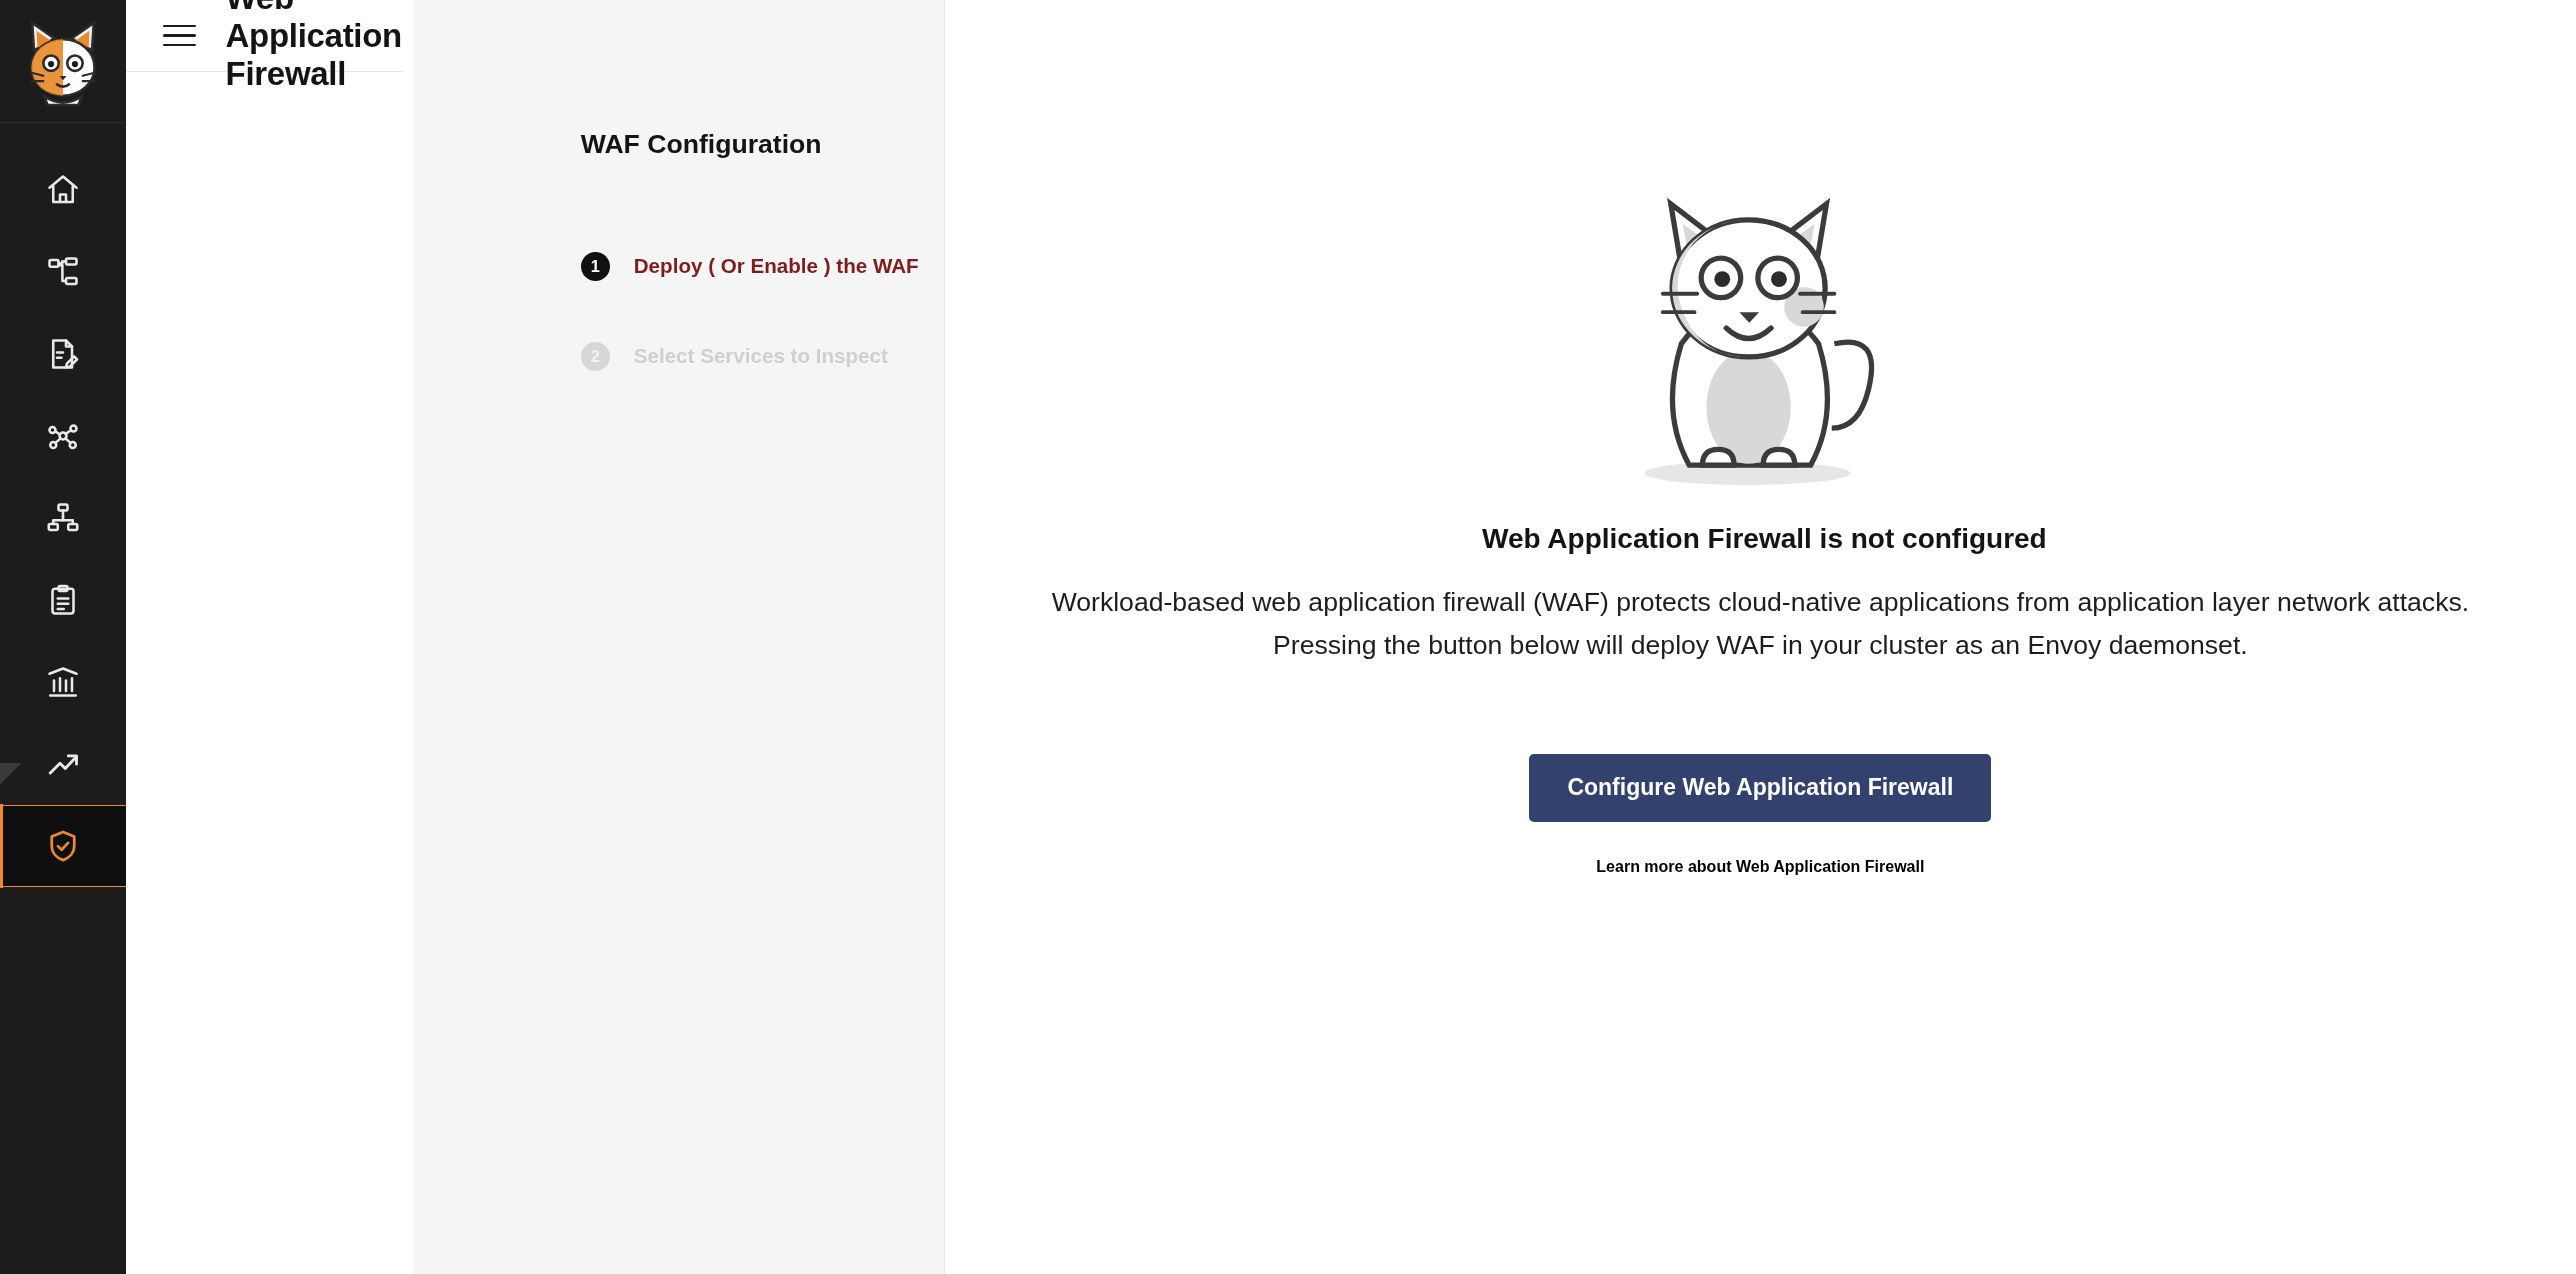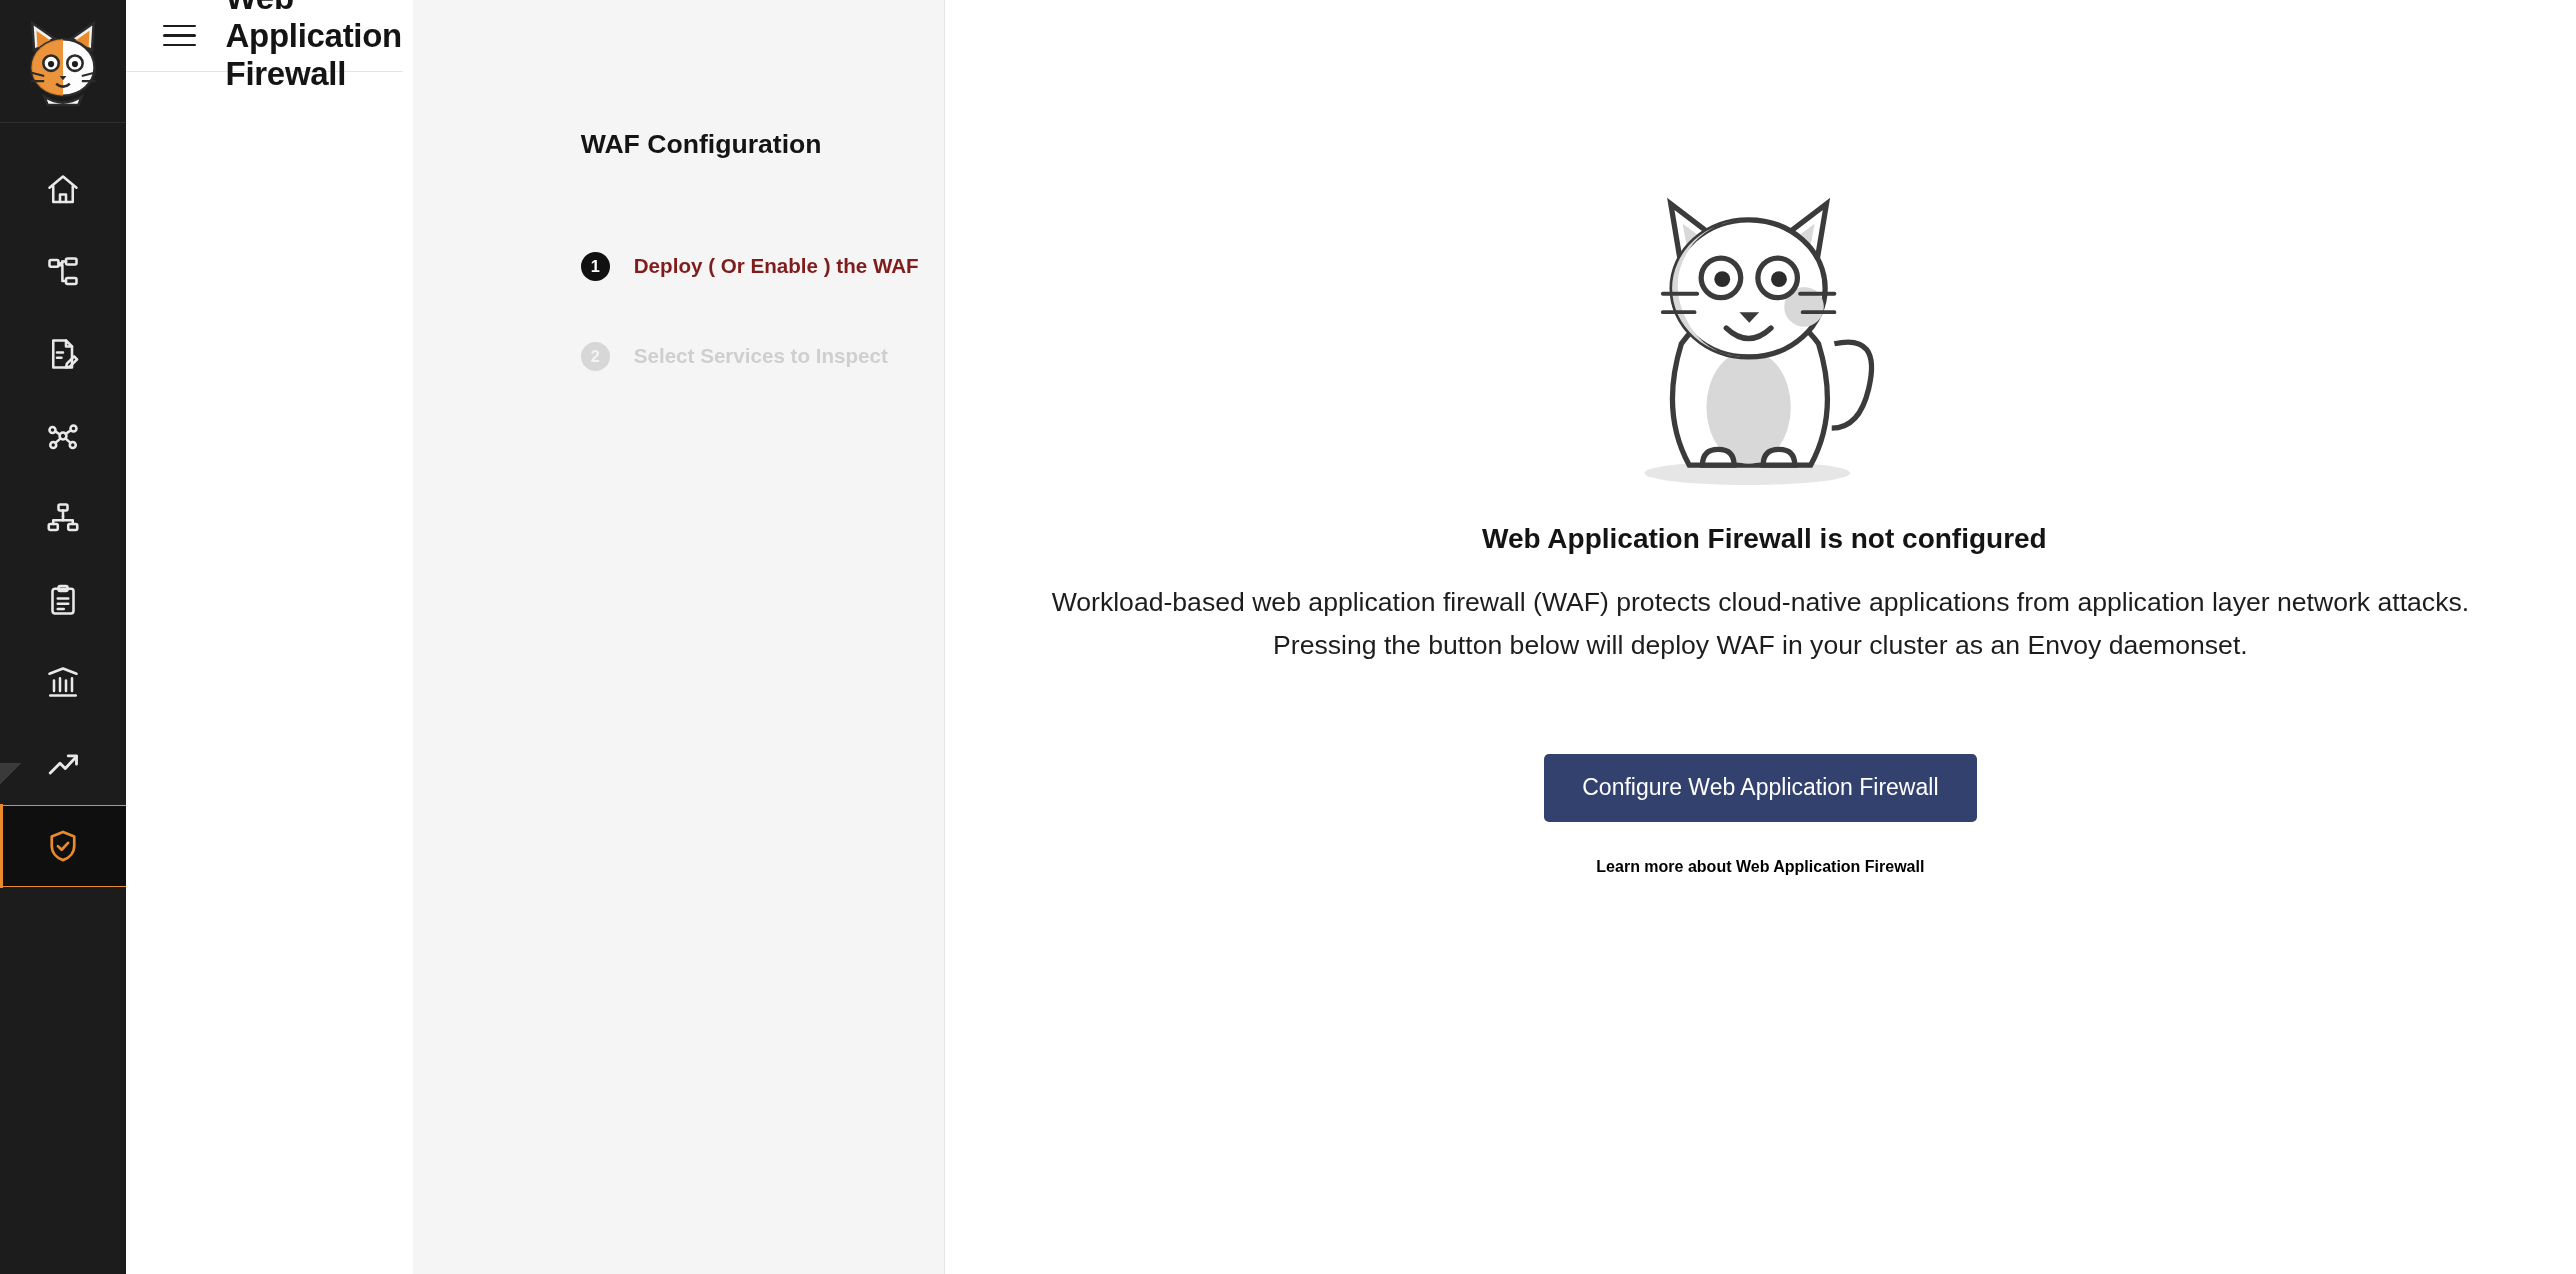--- a/index.html
+++ b/index.html
@@ -195,20 +195,21 @@
   .cta {
     margin-top: 60px;
     background: #33416f;
     color: #ffffff;
     border: none;
     border-radius: 5.1px;
     font-size: 23px;
     font-family: "Liberation Sans", sans-serif;
     padding: 20.6px 38px;
     cursor: pointer;
+    font-weight: bold;
   }
   .learn-more {
     margin-top: 36px;
     font-size: 16px;
     font-weight: 700;
     color: #000000;
     text-decoration: none;
     cursor: pointer;
   }
 </style>

